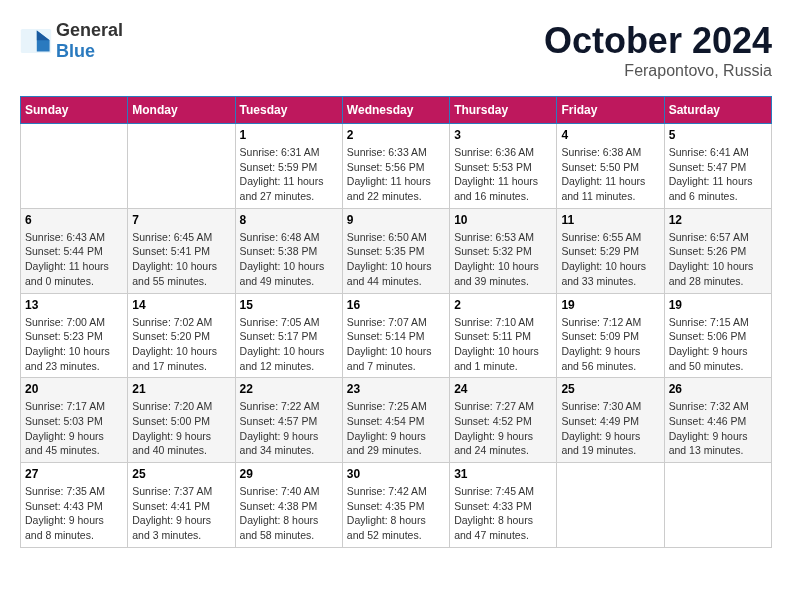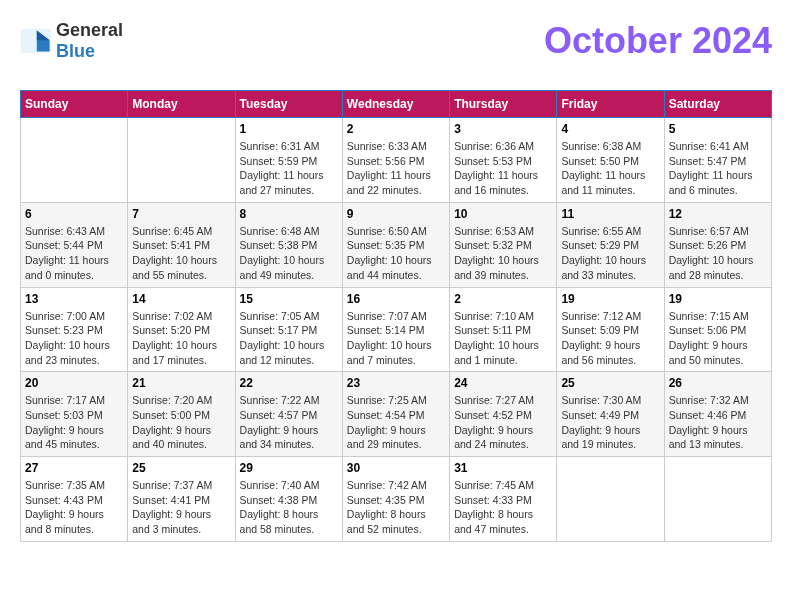--- a/index.html
+++ b/index.html
@@ -7,39 +7,39 @@
       font-family: Arial, sans-serif;
       background: #fff;
       width: 792px;
       min-height: 612px;
       padding: 20px;
     }
     .header {
       display: flex;
       justify-content: space-between;
       align-items: flex-start;
-      margin-bottom: 28px;
+      margin-bottom: 16px;
     }
     .logo {
       display: flex;
       align-items: center;
       gap: 4px;
     }
     .logo-icon {
       width: 32px;
       height: 24px;
       position: relative;
     }
     .title-block {
       text-align: right;
     }
     .title-month {
       font-size: 36px;
       font-weight: bold;
-      color: #8b5cf6;
+      color: #0f172a;
     }
     .title-location {
       font-size: 16px;
       color: #555;
     }
     table {
       width: 100%;
       border-collapse: collapse;
       font-size: 11px;
     }
@@ -92,20 +92,21 @@
       <polygon points="20,2 36,14 36,28 20,28" fill="#2a7abf"></polygon>
       <polygon points="20,2 36,14 20,14" fill="#1a5a9f"></polygon>
     </svg>
     <div>
       <span style="font-weight:bold;font-size:18px;color:#333;">General</span><br>
       <span style="font-weight:bold;font-size:18px;color:#2a7abf;">Blue</span>
     </div>
   </div>
   <div class="title-block">
     <div class="title-month">October 2024</div>
+    <div class="title-location">Ferapontovo, Russia</div>
   </div>
 </div>
 
 <table>
   <thead>
     <tr>
       <th>Sunday</th>
       <th>Monday</th>
       <th>Tuesday</th>
       <th>Wednesday</th>

